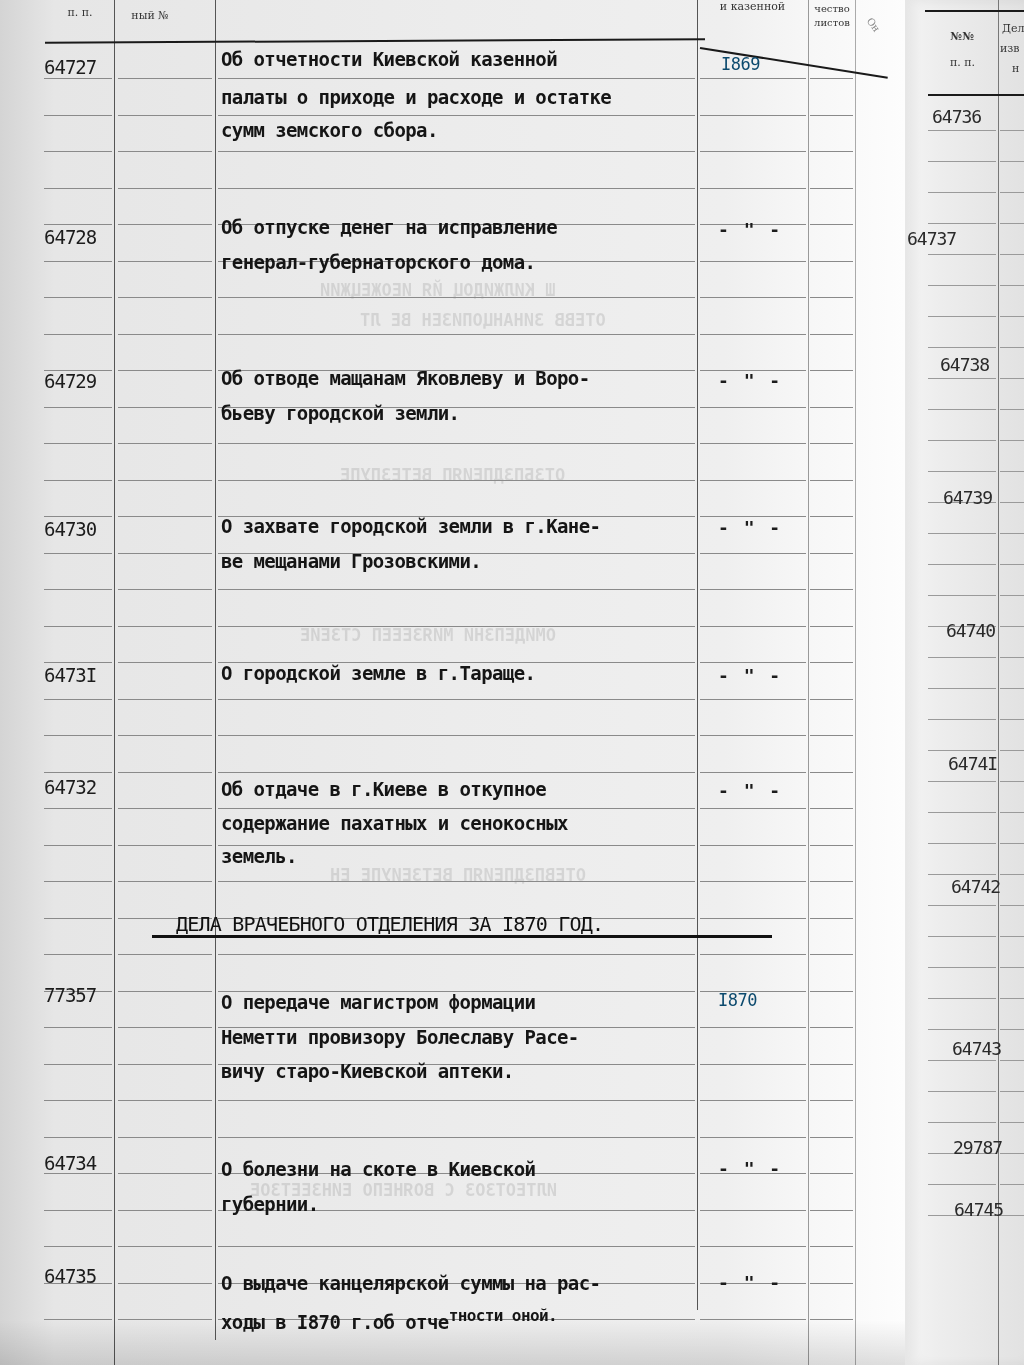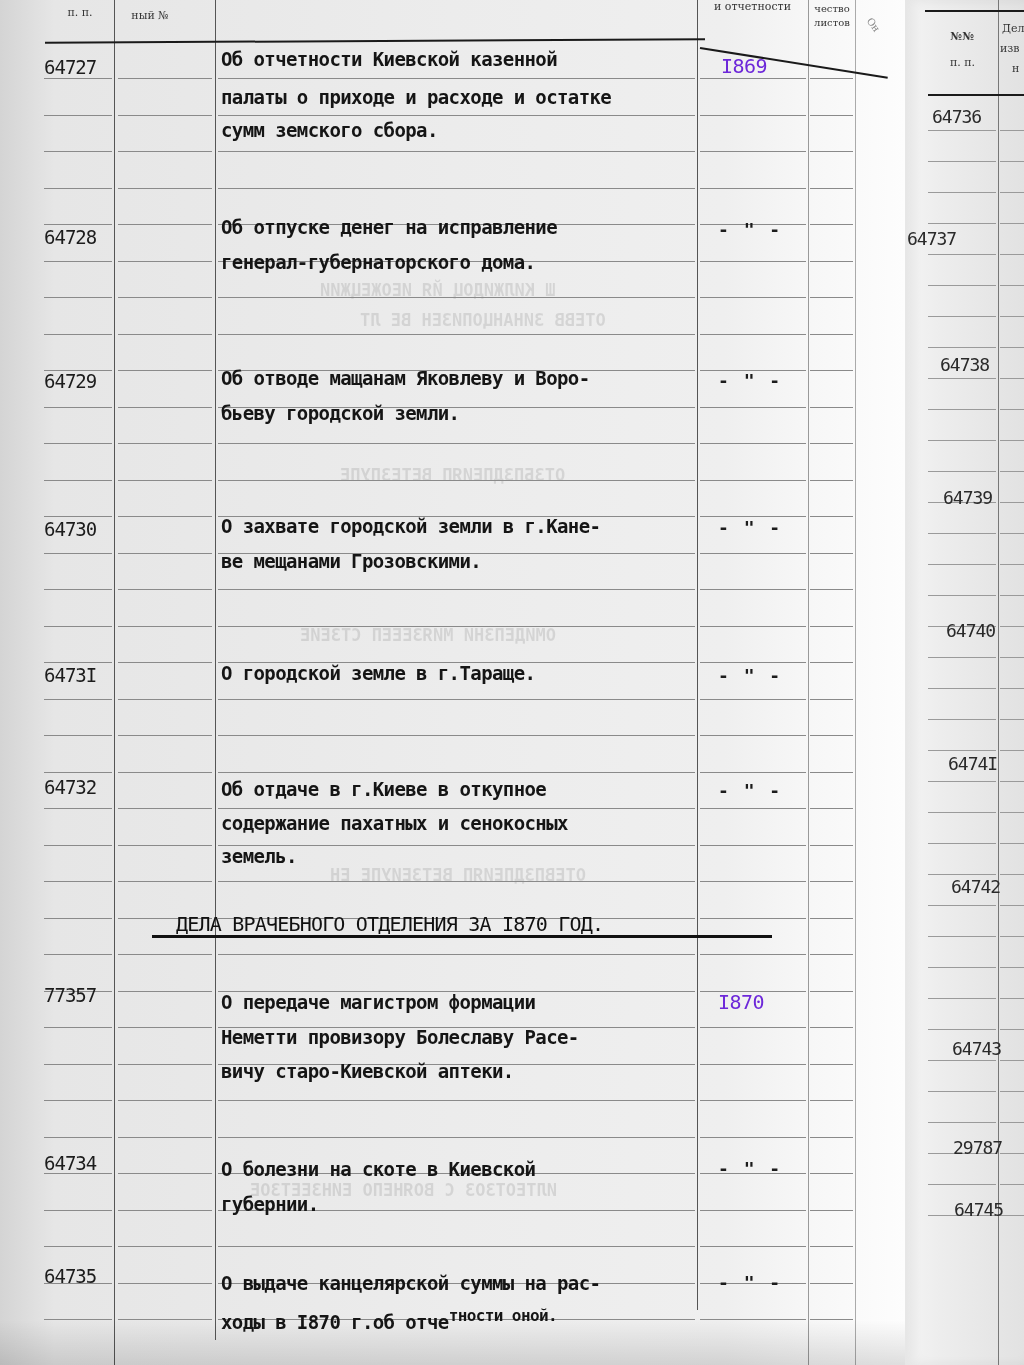--- a/index.html
+++ b/index.html
@@ -37,21 +37,21 @@
   .num {
     position:absolute; left:44px; font-size:19px; letter-spacing:-1px; color:#1c1c1c;
   }
   .num-r {
     position:absolute; left:932px; font-size:18px; letter-spacing:-1px; color:#2a2a2a;
   }
   .line {
     position:absolute; left:221px; font-size:19px; letter-spacing:-0.6px; white-space:nowrap; color:#151515; font-weight:bold;
   }
   .year {
-    position:absolute; left:718px; font-size:20px; letter-spacing:-0.5px; color:#6d28d9;
+    position:absolute; left:718px; font-size:17px; letter-spacing:-0.5px; color:#0c4a6e;
   }
   .ditto {
     position:absolute; left:718px; font-size:18px; color:#1c1c1c; font-weight:bold; letter-spacing:2px;
   }
   .section-title {
     position:absolute; left:176px; top:912px; font-size:20px; letter-spacing:-0.8px; color:#111; white-space:nowrap;
   }
   .section-underline {
     position:absolute; left:152px; top:935px; width:620px; height:3px; background:#111;
   }
@@ -76,21 +76,21 @@
 <div class="vline" style="left:114px;height:1365px;"></div>
 <div class="vline" style="left:215px;height:1340px;"></div>
 <div class="vline" style="left:697px;height:1310px;"></div>
 <div class="vline" style="left:808px;height:1365px;background:#999;"></div>
 <div class="vline" style="left:855px;height:1365px;background:#aaa;"></div>
 
 <div class="vline" style="left:998px;height:1365px;background:#777;"></div>
 
 <div class="hdr-cell" style="left:55px;top:6px;width:50px;">п. п.</div>
 <div class="hdr-cell" style="left:125px;top:9px;width:50px;">ный №</div>
-<div class="hdr-cell" style="left:700px;top:0px;width:105px;">и отчетности</div>
+<div class="hdr-cell" style="left:700px;top:0px;width:105px;">и казенной</div>
 <div class="hdr-cell" style="left:810px;top:2px;width:44px;font-size:10px;">чество листов</div>
 <div class="hdr-cell" style="left:858px;top:18px;width:30px;font-size:10px;color:#888;transform:rotate(55deg);">Он</div>
 <div class="hdr-rule" style="left:45px;top:40px;width:660px;transform:rotate(-0.3deg);"></div>
 <div class="hdr-rule" style="left:700px;top:47px;width:190px;transform:rotate(9deg);transform-origin:left;"></div>
 
 <div class="hdr-rule" style="left:925px;top:10px;width:99px;"></div>
 <div class="hdr-cell" style="left:935px;top:30px;width:55px;font-weight:bold;">№№</div>
 <div class="hdr-cell" style="left:935px;top:56px;width:55px;">п. п.</div>
 <div class="hdr-cell" style="left:1002px;top:22px;width:30px;text-align:left;">Дел</div>
 <div class="hdr-cell" style="left:1000px;top:42px;width:30px;text-align:left;">изв</div>

